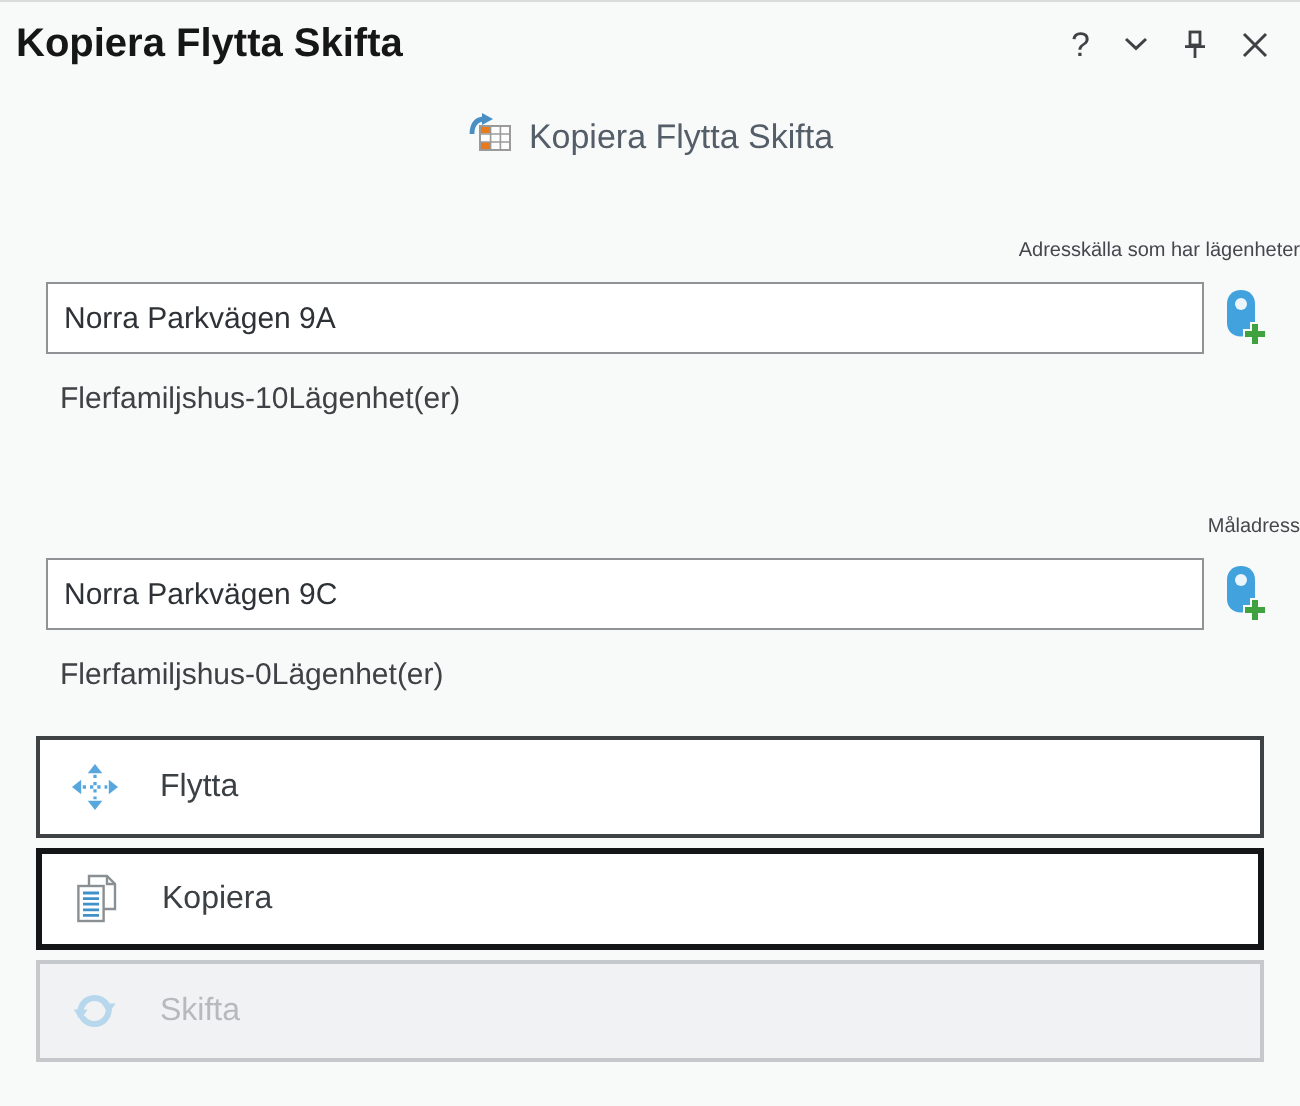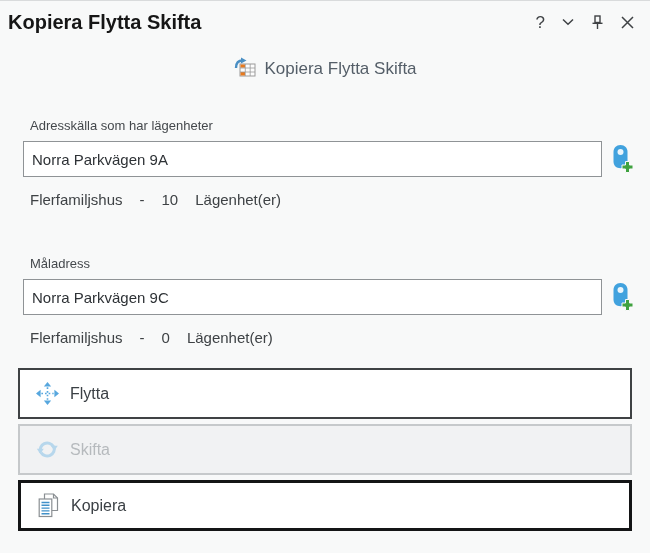--- a/index.html
+++ b/index.html
@@ -14,35 +14,35 @@
   
   .titlebar{display:flex;align-items:center;height:42px;padding:0 16px 0 8px;}
   .titlebar-title{font-size:20px;font-weight:600;color:#161616;white-space:nowrap;}
   .titlebar-icons{margin-left:auto;display:flex;align-items:center;gap:17px;}
   .tb-icon{display:flex;align-items:center;justify-content:center;color:#3f4245;cursor:pointer;}
   .help-glyph{font-size:17px;font-weight:500;line-height:1;}
   
   .panel-header{display:flex;justify-content:center;align-items:center;gap:7px;margin-top:14px;height:24px;}
   .panel-header-title{font-size:17px;color:#545e68;}
   
-  .field-label{margin:36px 0 6px 30px;font-size:13px;color:#44484c;height:18px;line-height:18px;}
+  .field-label{margin:36px 0 6px 30px;font-size:10px;color:#44484c;height:18px;line-height:18px;text-align:right;}
   .field-label.second{margin-top:46px;}
   .input-row{display:flex;align-items:center;margin-left:23px;height:36px;}
   .addr-input{
     width:579px;height:36px;box-sizing:border-box;
     border:1px solid #8f9396;background:#ffffff;
     font-family:"Liberation Sans",sans-serif;
     font-size:15px;color:#2e3236;padding:0 8px;outline:none;
   }
   .pin-add{margin-left:8px;display:flex;align-items:center;cursor:pointer;}
-  .info-row{display:flex;gap:17px;margin:14px 0 0 30px;font-size:15px;color:#3e4245;height:18px;line-height:18px;}
+  .info-row{display:flex;margin:14px 0 0 30px;font-size:15px;color:#3e4245;height:18px;line-height:18px;}
   
   .buttons{margin:21px 18px 0 18px;}
   .btn{
-    display:flex;align-items:center;gap:11px;
+    display:flex;align-items:center;gap:21px;
     width:614px;height:51px;box-sizing:border-box;
     background:#ffffff;border:2px solid #3f4244;
     margin-bottom:5px;padding-left:15px;
     font-size:16px;color:#3b4045;cursor:pointer;
   }
   .btn-copy{border:3px solid #141516;}
   .btn.disabled{border:2px solid #c6c9cb;background:#f1f2f3;color:#b6babd;cursor:default;}
   .btn .ico{display:flex;align-items:center;justify-content:center;width:24px;}
 </style>
 </head>
@@ -136,37 +136,37 @@
           <path d="M24 12 L19.2 8.2 L19.2 15.8 Z"></path>
         </g>
         <g stroke="#57a7de" stroke-width="1.7" stroke-dasharray="1.7 2.1" fill="none">
           <path d="M12 5.6 L12 18.4 M5.6 12 L18.4 12"></path>
         </g>
       </svg>
     </span>
     <span>Flytta</span>
   </div>
 
+  <div class="btn btn-copy">
+    <span class="ico">
+      <svg width="21" height="25" viewBox="0 0 21 25">
+        <path d="M6.5 1 L15.5 1 L19.5 5 L19.5 17.5 L6.5 17.5 Z" fill="#ffffff" stroke="#8a8f93" stroke-width="1.2"></path>
+        <path d="M15.5 1 L15.5 5 L19.5 5" fill="none" stroke="#8a8f93" stroke-width="1.2"></path>
+        <rect x="1.2" y="6" width="12.6" height="17.5" fill="#ffffff" stroke="#8a8f93" stroke-width="1.2"></rect>
+        <path d="M3.5 9.5 h8 M3.5 12.3 h8 M3.5 15.1 h8 M3.5 17.9 h8 M3.5 20.7 h8" stroke="#4191c9" stroke-width="1.4" fill="none"></path>
+      </svg>
+    </span>
+    <span>Kopiera</span>
+  </div>
+
   <div class="btn disabled">
     <span class="ico">
       <svg width="23" height="21" viewBox="0 0 23 21">
         <path d="M4.5 13.5 A 7.2 7.2 0 0 1 17.5 7.5" fill="none" stroke="#b7d7ec" stroke-width="3"></path>
         <path d="M14.8 6.8 L21.8 6.8 L18.3 11.8 Z" fill="#b7d7ec"></path>
         <path d="M18 7.5 A 7.2 7.2 0 0 1 5 13.5" fill="none" stroke="#b7d7ec" stroke-width="3"></path>
         <path d="M0.8 14.2 L7.8 14.2 L4.3 9.2 Z" fill="#b7d7ec" transform="rotate(180 4.3 12)"></path>
       </svg>
     </span>
     <span>Skifta</span>
   </div>
 
-  <div class="btn btn-copy">
-    <span class="ico">
-      <svg width="21" height="25" viewBox="0 0 21 25">
-        <path d="M6.5 1 L15.5 1 L19.5 5 L19.5 17.5 L6.5 17.5 Z" fill="#ffffff" stroke="#8a8f93" stroke-width="1.2"></path>
-        <path d="M15.5 1 L15.5 5 L19.5 5" fill="none" stroke="#8a8f93" stroke-width="1.2"></path>
-        <rect x="1.2" y="6" width="12.6" height="17.5" fill="#ffffff" stroke="#8a8f93" stroke-width="1.2"></rect>
-        <path d="M3.5 9.5 h8 M3.5 12.3 h8 M3.5 15.1 h8 M3.5 17.9 h8 M3.5 20.7 h8" stroke="#4191c9" stroke-width="1.4" fill="none"></path>
-      </svg>
-    </span>
-    <span>Kopiera</span>
-  </div>
-
 </div>
 
 </body></html>

